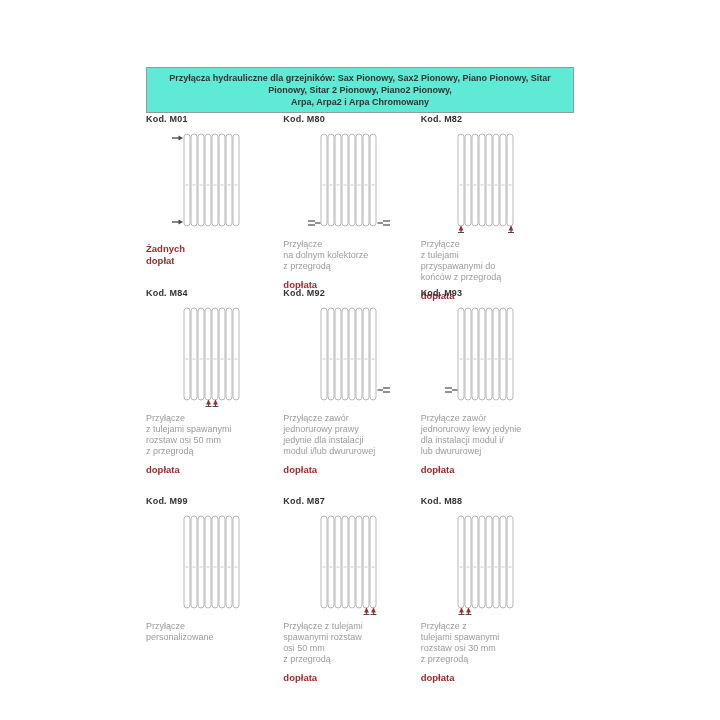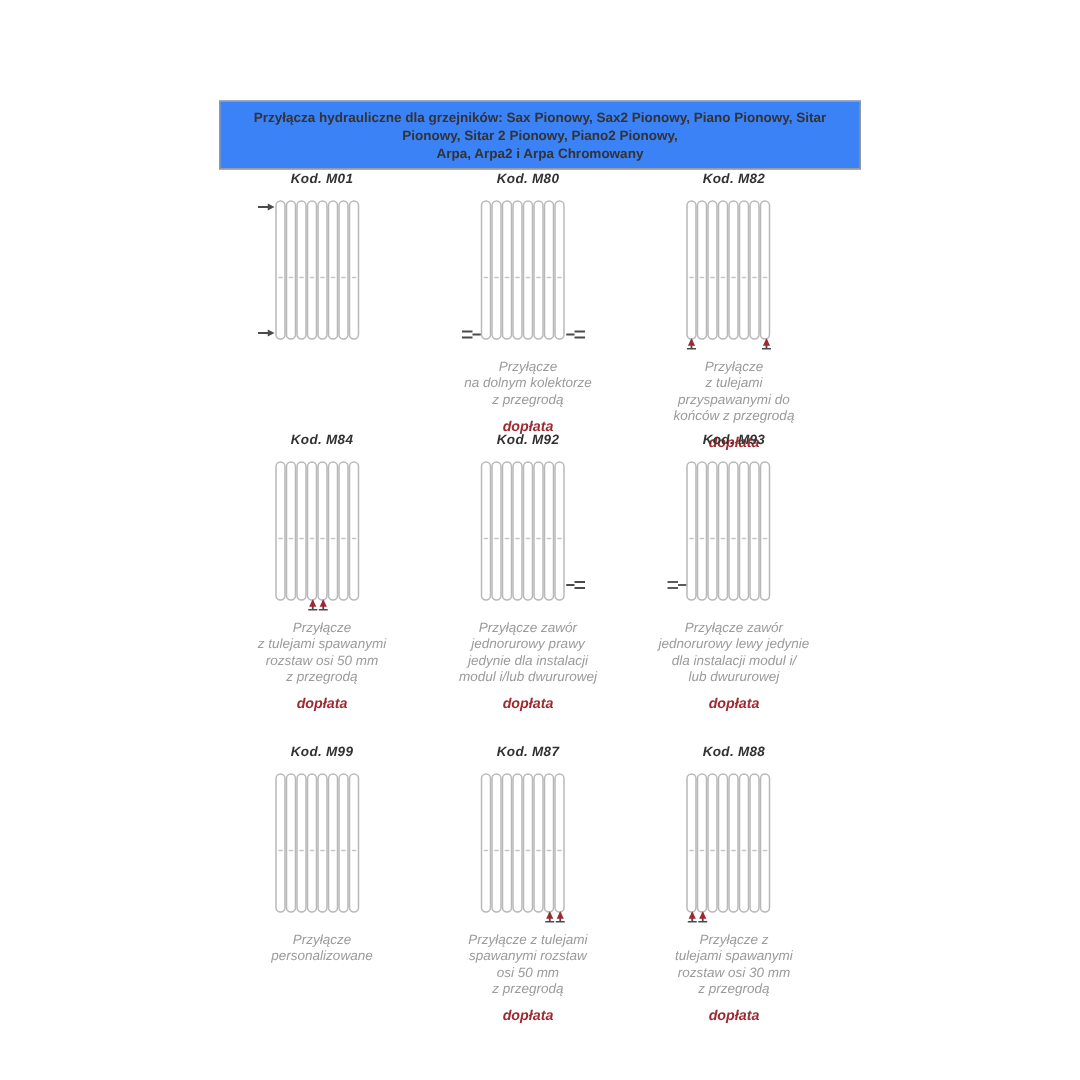--- a/index.html
+++ b/index.html
@@ -2,31 +2,31 @@
 <html><head>
 <meta charset="utf-8">
 <style>
   html,body{margin:0;padding:0;}
   body{
     width:720px;height:720px;background:#ffffff;position:relative;
     font-family:"Liberation Sans",sans-serif;overflow:hidden;
   }
   .header-box{
     position:absolute;left:146px;top:67px;width:408px;
-    border:1px solid #999999;background:#3b82f6;
+    border:1px solid #999999;background:#5eead4;
     font-size:9px;font-weight:bold;color:#333333;line-height:12px;
     text-align:center;padding:4px 9px;white-space:pre-line;
   }
   .rad-row{
     position:absolute;left:146px;width:412px;display:flex;
   }
   .row-1{top:114px;}
   .row-2{top:288px;}
   .row-3{top:496px;}
-  .rad-cell{width:137.33px;text-align:center;font-style:italic;}
+  .rad-cell{width:137.33px;text-align:left;}
   .rad-code{
     font-size:9px;font-weight:bold;color:#323232;line-height:11px;
     margin-bottom:5px;letter-spacing:0.2px;
   }
   svg.radiator{display:block;margin:0 auto;}
   .rad-desc{
     font-size:9px;line-height:11px;color:#9b9b9b;
     white-space:pre-line;margin-top:3px;
   }
   .rad-price{
@@ -62,20 +62,22 @@
             <rect x="63" y="4" width="6" height="92" rx="3" fill="#ffffff" stroke="#b8b8b8" stroke-width="1"></rect>
             <line x1="64.5" y1="55" x2="67.5" y2="55" stroke="#c6c6c6" stroke-width="1"></line>
           </g>
           <g>
             <line x1="2" y1="8" x2="10" y2="8" stroke="#4a4a4a" stroke-width="1.3"></line>
             <polygon points="13,8 8.5,5.6 8.5,10.4" fill="#4a4a4a"></polygon>
             <line x1="2" y1="92" x2="10" y2="92" stroke="#4a4a4a" stroke-width="1.3"></line>
             <polygon points="13,92 8.5,89.6 8.5,94.4" fill="#4a4a4a"></polygon>
           </g>
         </svg>
+        <div class="rad-price">Żadnych
+dopłat</div>
       </div>
       <div class="rad-cell">
         <div class="rad-code">Kod. M80</div>
         <svg width="90" height="106" viewBox="0 0 90 106" class="radiator">
           <g>
             <rect x="14" y="4" width="6" height="92" rx="3" fill="#ffffff" stroke="#b8b8b8" stroke-width="1"></rect>
             <line x1="15.5" y1="55" x2="18.5" y2="55" stroke="#c6c6c6" stroke-width="1"></line>
             <rect x="21" y="4" width="6" height="92" rx="3" fill="#ffffff" stroke="#b8b8b8" stroke-width="1"></rect>
             <line x1="22.5" y1="55" x2="25.5" y2="55" stroke="#c6c6c6" stroke-width="1"></line>
             <rect x="28" y="4" width="6" height="92" rx="3" fill="#ffffff" stroke="#b8b8b8" stroke-width="1"></rect>

